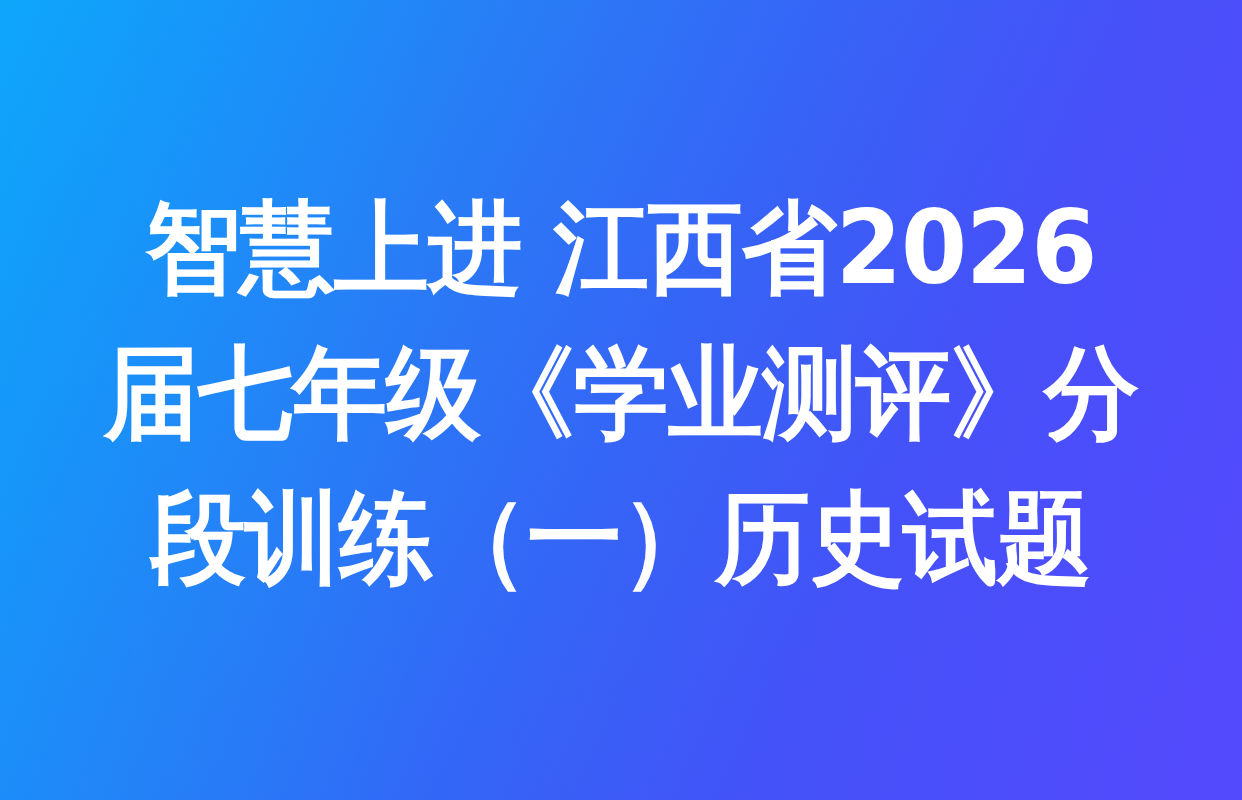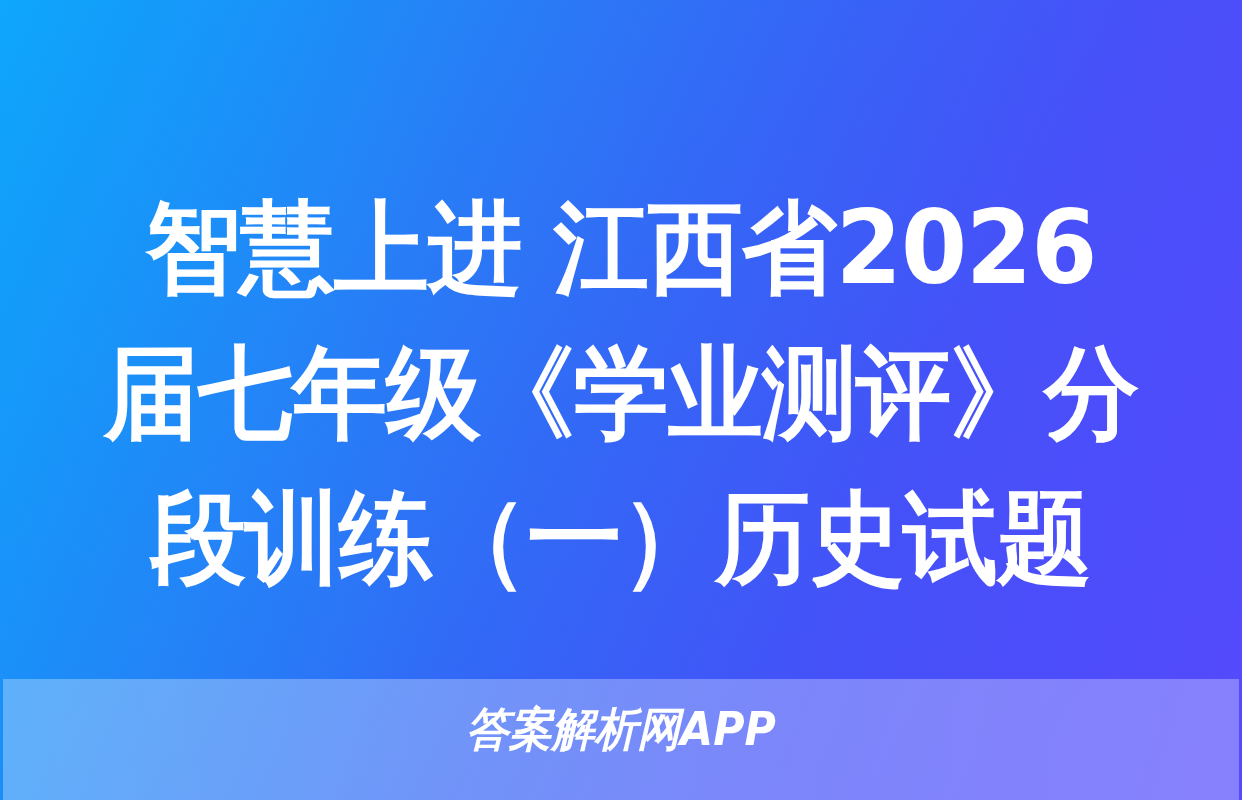--- a/index.html
+++ b/index.html
@@ -98,17 +98,14 @@
 <body>
 
 <div id="banner">
 
   <div class="title-block">
     <span class="title-line">智慧上进  江西省2026</span>
     <span class="title-line">届七年级《学业测评》分</span>
     <span class="title-line">段训练（一）历史试题</span>
   </div>
 
-  <div class="footer-band">
-    <span class="watermark">答案解析网APP</span>
-  </div>
 
 </div>
 
 </body></html>

